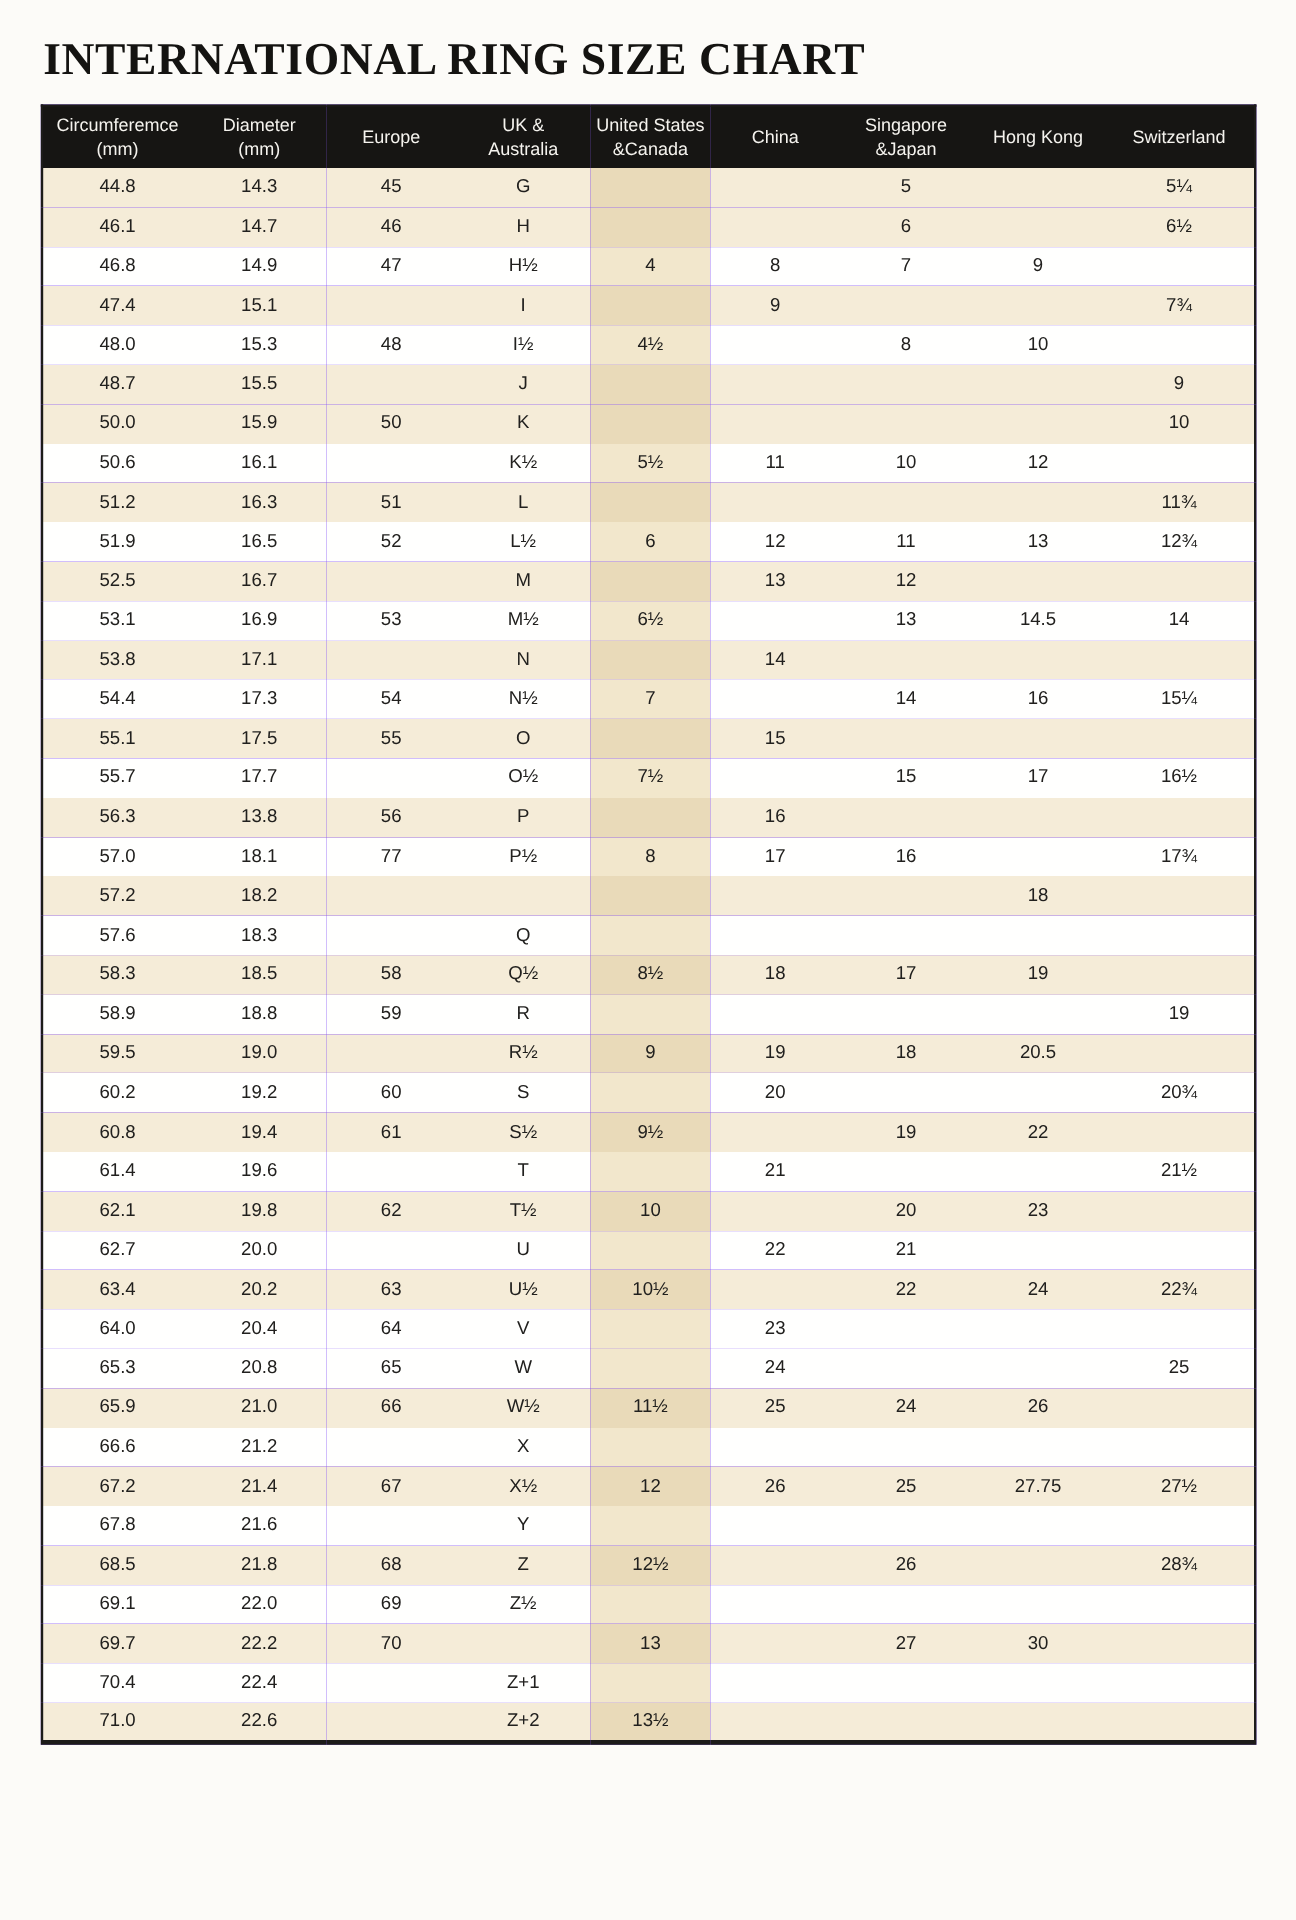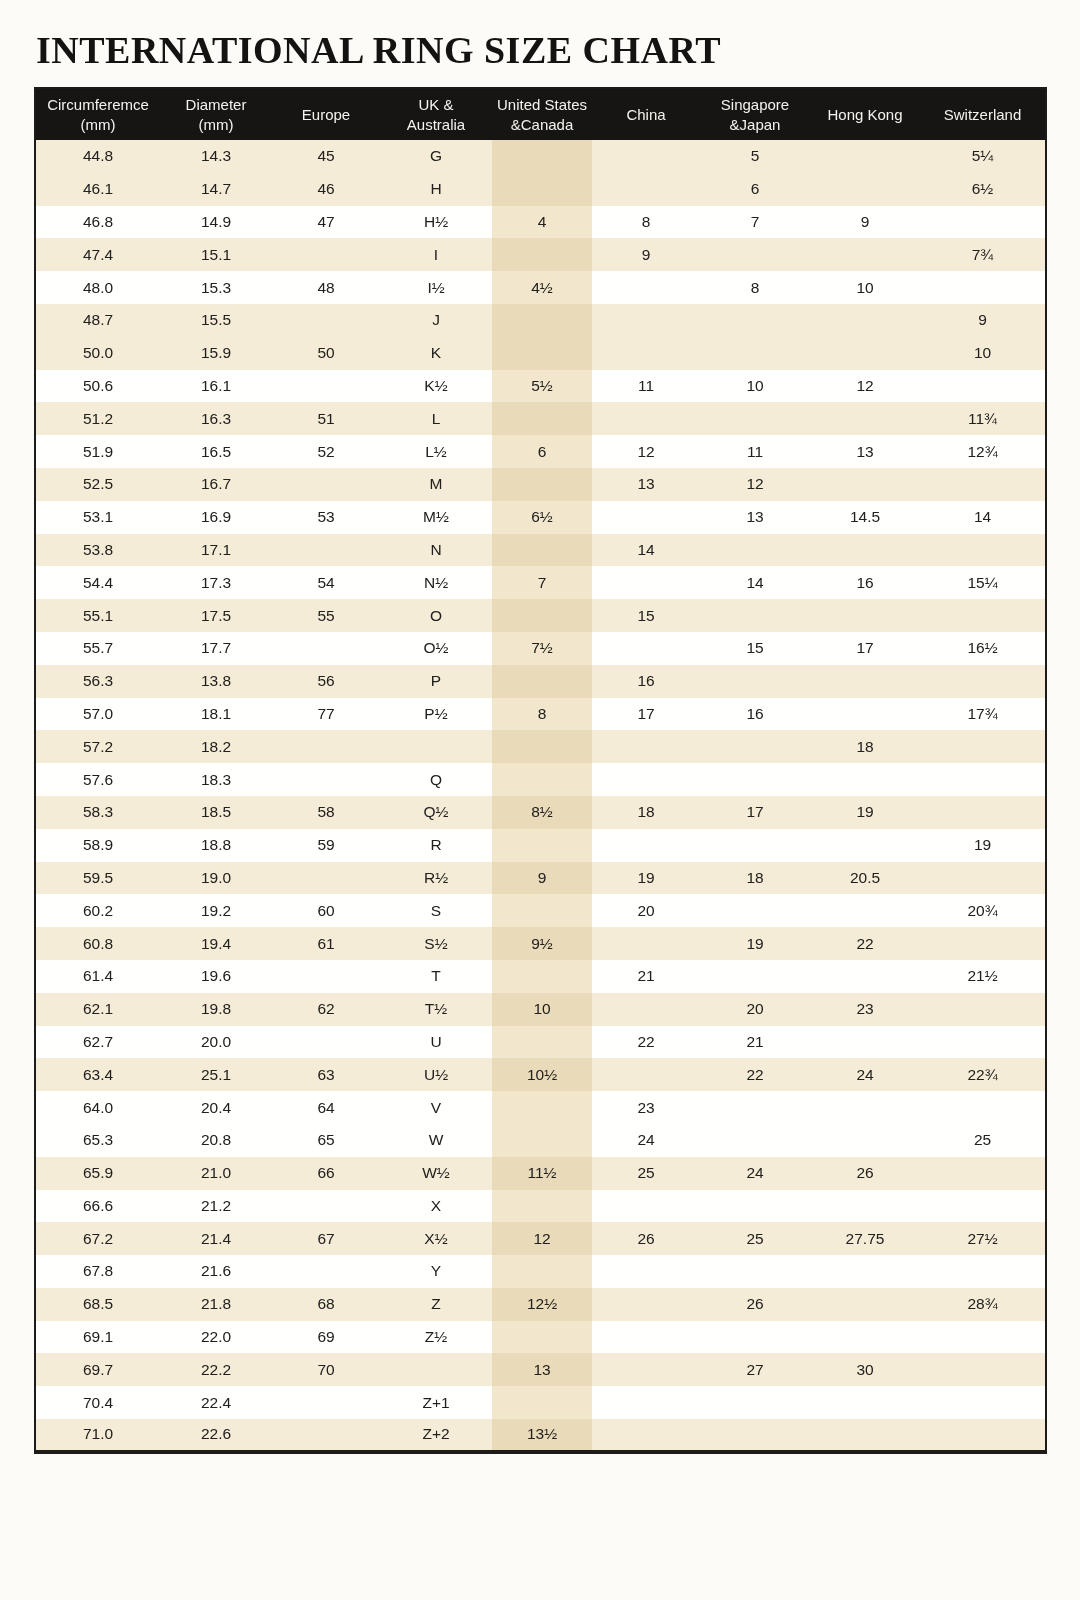--- a/index.html
+++ b/index.html
@@ -401,21 +401,21 @@
           <td></td>
           <td>U</td>
           <td class="us"></td>
           <td>22</td>
           <td>21</td>
           <td></td>
           <td></td>
         </tr>
         <tr class="alt">
           <td>63.4</td>
-          <td>25.1</td>
+          <td>20.2</td>
           <td>63</td>
           <td>U½</td>
           <td class="us">10½</td>
           <td></td>
           <td>22</td>
           <td>24</td>
           <td>22¾</td>
         </tr>
         <tr>
           <td>64.0</td>

